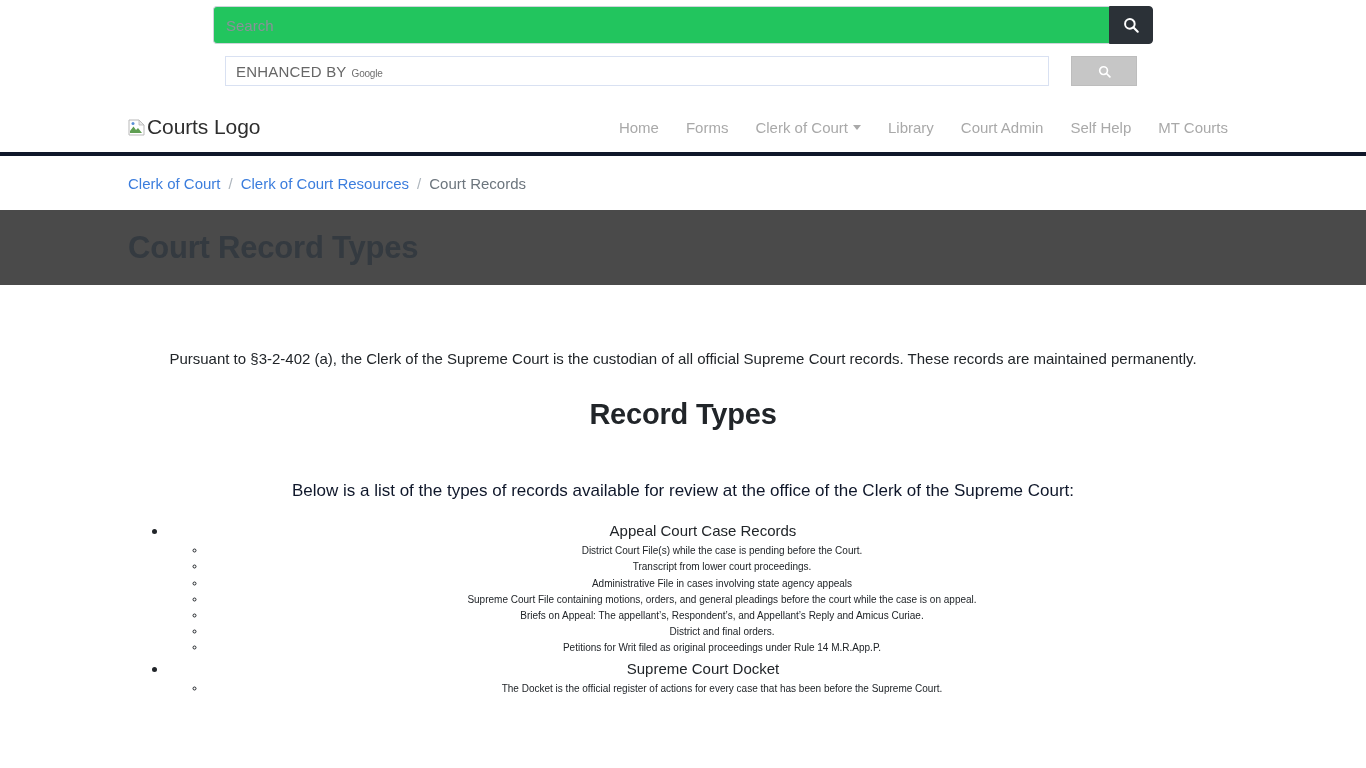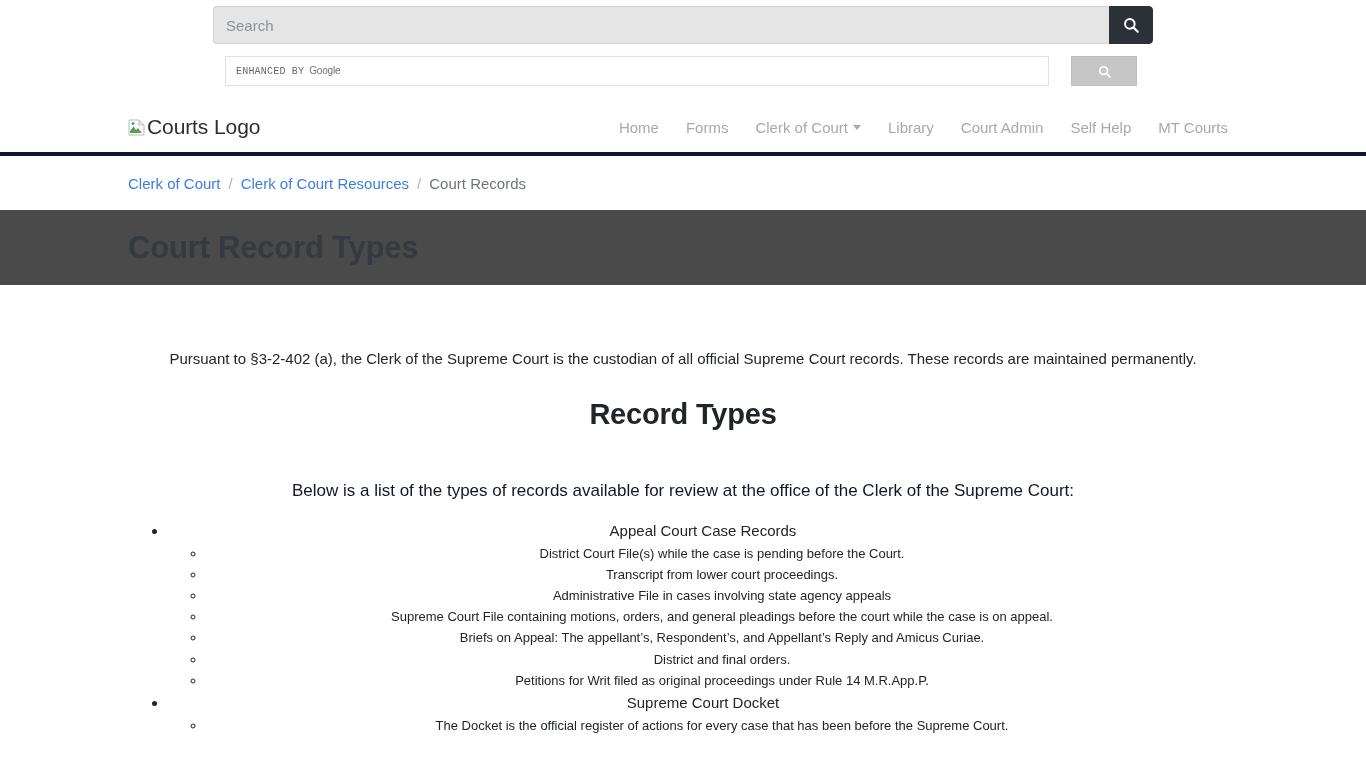--- a/index.html
+++ b/index.html
@@ -31,21 +31,21 @@
   .search-input {
     flex: 1 1 auto;
     height: 38px;
     border: 1px solid #ced4da;
     border-right: none;
     border-radius: 4px 0 0 4px;
     padding: 0 12px;
     font-size: 15px;
     font-family: "Liberation Sans", sans-serif;
     color: #495057;
-    background: #e5e5e5;
+    background: #22c55e;
     outline: none;
   }
   .search-input::placeholder { color: #8a9199; }
   .search-btn {
     width: 44px;
     height: 38px;
     background: #2b3137;
     border: 1px solid #2b3137;
     border-radius: 0 4px 4px 0;
     display: flex; align-items: center; justify-content: center;
@@ -71,24 +71,24 @@
     align-items: center;
     padding-left: 10px;
   }
   .cse-watermark {
     display: flex;
     align-items: baseline;
     gap: 5px;
     user-select: none;
   }
   .cse-enhanced {
-    font-size: 10px;
+    font-size: 15px;
     letter-spacing: 0.2px;
     color: #676767;
-    font-family: Liberation Mono, monospace;
+    font-family: Liberation Sans, sans-serif;
   }
   .cse-google {
     font-size: 10px;
     color: #707070;
     font-family: "Liberation Sans", sans-serif;
     letter-spacing: -0.2px;
   }
   .cse-btn {
     width: 66px;
     height: 30px;
@@ -229,21 +229,21 @@
     line-height: 1.62;
     color: #212529;
     margin: 0;
   }
   ul.lvl2 {
     margin: 0;
     padding-left: 38px;
     list-style-type: circle;
   }
   ul.lvl2 > li {
-    font-size: 13px;
+    font-size: 10px;
     line-height: 1.62;
     color: #212529;
   }
 </style>
 </head>
 <body>
 
 <div class="page">
 
   <div class="search-zone">

